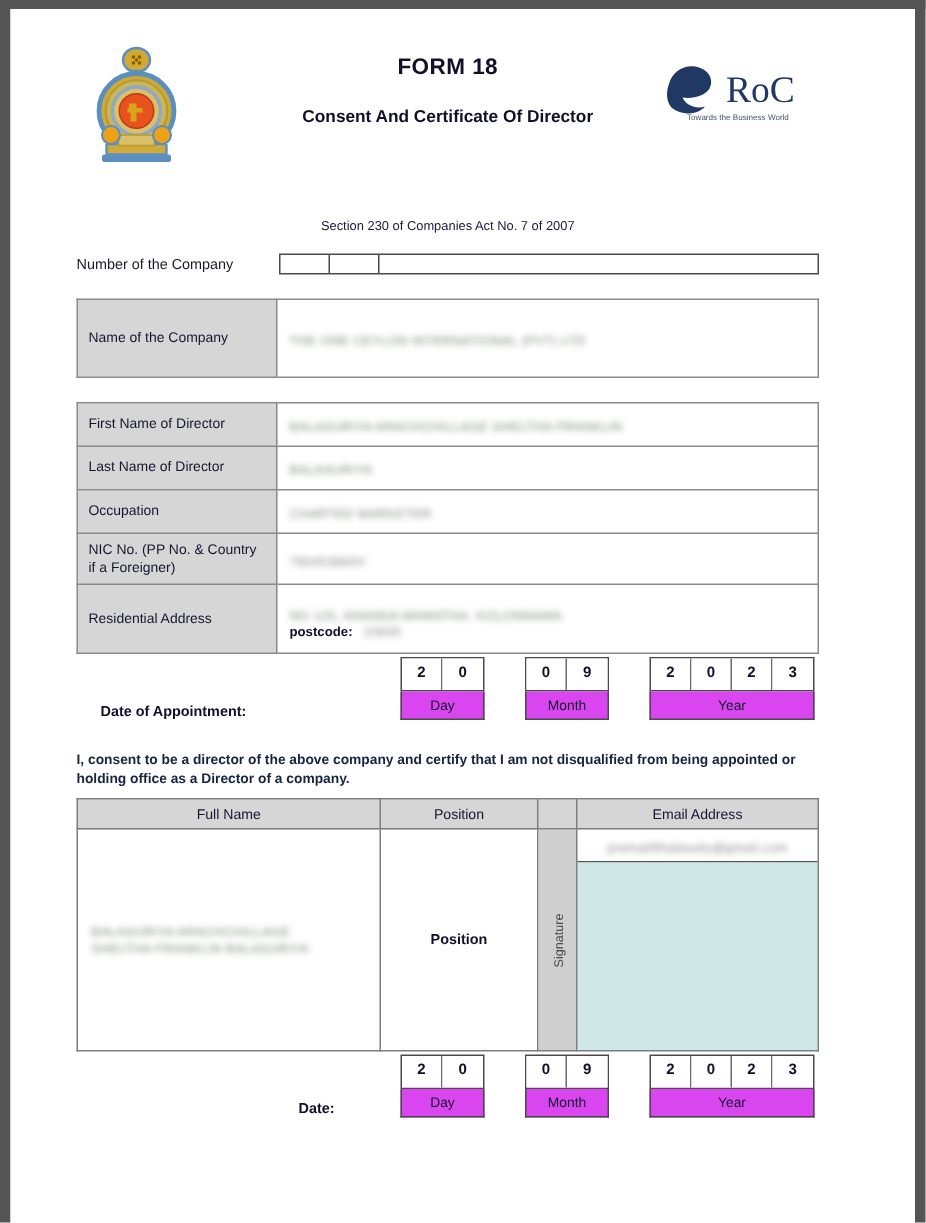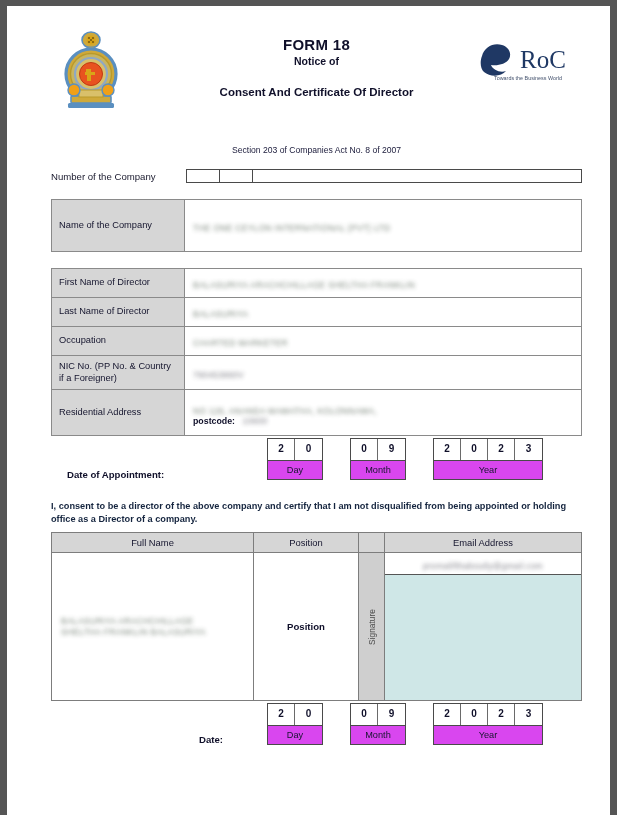--- a/index.html
+++ b/index.html
@@ -16,21 +16,21 @@
     width: 617px; height: 815px;
     background: #ffffff;
     border-left: 7px solid #555555;
     border-right: 7px solid #555555;
     border-top: 6px solid #555555;
     border-bottom: 0;
   }
   .sheet {
     position: absolute; left: 0; top: 0; right: 0; bottom: 0;
     background: #ffffff;
-    padding: 20px 28px 0 44px;
+    padding: 20px 64px 0 44px;
   }
 
   
   .header { position: relative; height: 105px; }
   .emblem {
     position: absolute; left: 8px; top: 2px;
     width: 64px; height: 90px;
   }
   .titles { text-align: center; padding-top: 10px; }
   .form-no {
@@ -184,33 +184,32 @@
         <path d="M27 41h5v3h4v3h-4v6h-4v-6h-2v-3h1z" fill="#d9a518"></path>
         <rect x="12" y="68" width="40" height="7" rx="1" fill="#cfa93a" stroke="#5a8fc0" stroke-width="1.6"></rect>
         <rect x="20" y="62" width="24" height="7" fill="#d9c06a" stroke="#b99a2a" stroke-width="1"></rect>
         <circle cx="15" cy="62" r="6" fill="#f0a017" stroke="#5a8fc0" stroke-width="1.4"></circle>
         <circle cx="49" cy="62" r="6" fill="#f0a017" stroke="#5a8fc0" stroke-width="1.4"></circle>
         <rect x="9" y="75" width="46" height="5" rx="1.5" fill="#5a8fc0"></rect>
       </svg>
 
       <div class="titles">
         <div class="form-no">FORM 18</div>
-        <div class="sub1">Notice of</div>
         <div class="sub2">Consent And Certificate Of Director</div>
       </div>
 
       <svg class="eroc" viewBox="0 0 104 52">
         <path d="M8 22c2-9 12-14 20-11 7 2 10 9 7 14-3 5-11 7-18 6 2 5 9 8 15 6-5 6-16 6-22 1-4-4-4-11-2-16z
                  M16 21c4-5 11-7 14-4 2 2 0 6-4 8-4 2-8 2-11 1z" fill="#1f3864"></path>
         <text x="46" y="34" font-family="Liberation Serif, serif" font-size="25" fill="#1f3864">RoC</text>
         <text x="20" y="46" font-family="Liberation Sans, sans-serif" font-size="5.4" fill="#44526d">Towards the Business World</text>
       </svg>
     </div>
 
-    <div class="section-line">Section 203 of Companies Act No. 8 of 2007</div>
+    <div class="section-line">Section 230 of Companies Act No. 7 of 2007</div>
 
     <div class="row-num">
       <div class="lbl">Number of the Company</div>
       <div class="numboxes">
         <div class="cell nb1"></div>
         <div class="cell nb2"></div>
         <div class="cell nb3"></div>
       </div>
     </div>
 

